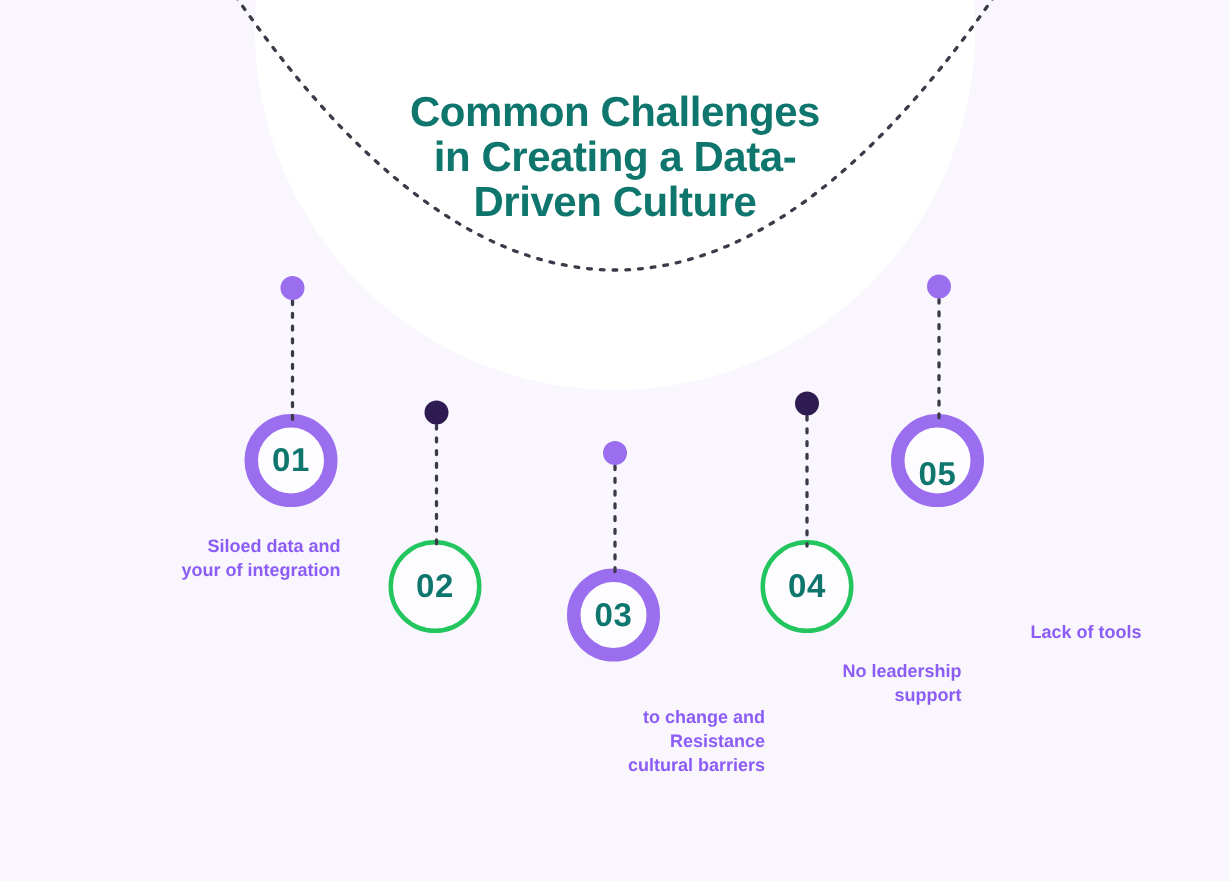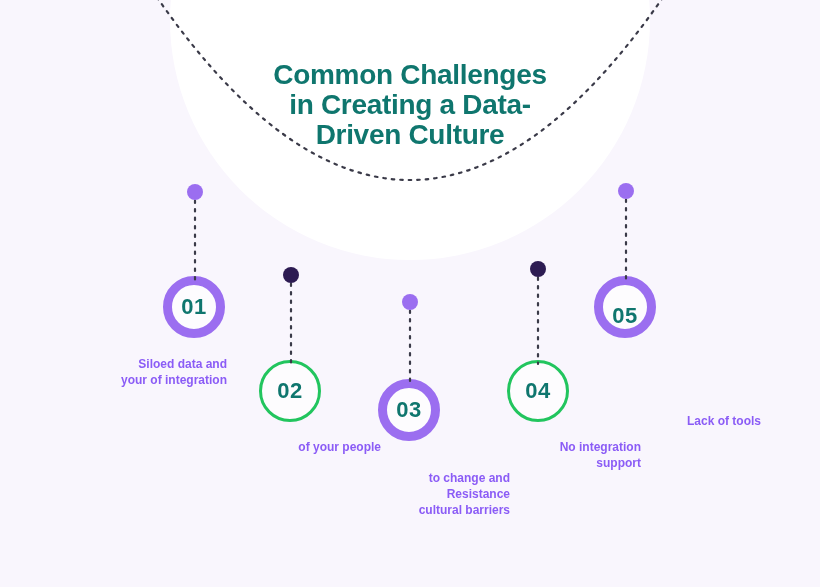--- a/index.html
+++ b/index.html
@@ -109,37 +109,36 @@
   </div>
   <div class="node-label" style="left:27px; top:356px;">
     <span class="lline">Siloed data and</span>
     <span class="lline">your of integration</span>
   </div>
 
   <div class="circle dark" style="left:259px; top:360px;">
     <span>02</span>
   </div>
   <div class="node-label" style="left:181px; top:439px;">
-    <span class="lline">of your people</span>
   </div>
 
   <div class="circle light" style="left:378px; top:379px;">
     <span>03</span>
   </div>
   <div class="node-label" style="left:310px; top:470px;">
     <span class="lline">to change and</span>
     <span class="lline">Resistance</span>
     <span class="lline">cultural barriers</span>
   </div>
 
   <div class="circle dark" style="left:507px; top:360px;">
     <span>04</span>
   </div>
   <div class="node-label" style="left:441px; top:439px;">
-    <span class="lline">No integration</span>
+    <span class="lline">No leadership</span>
     <span class="lline">support</span>
   </div>
 
   <div class="circle light" style="left:594px; top:276px;align-items:flex-end;">
     <span>05</span>
   </div>
   <div class="node-label" style="left:561px; top:376px;margin-top:37px;">
     <span class="lline">Lack of tools</span>
   </div>
 

